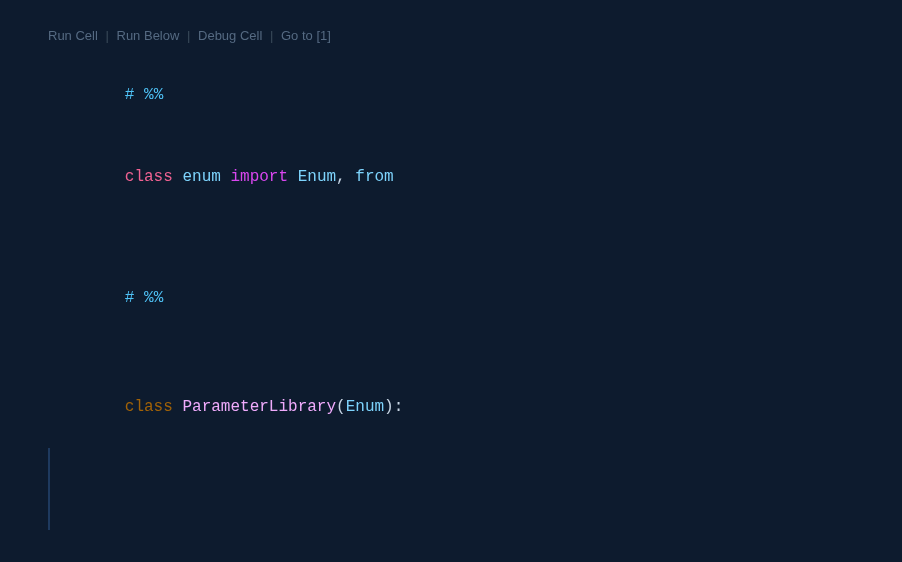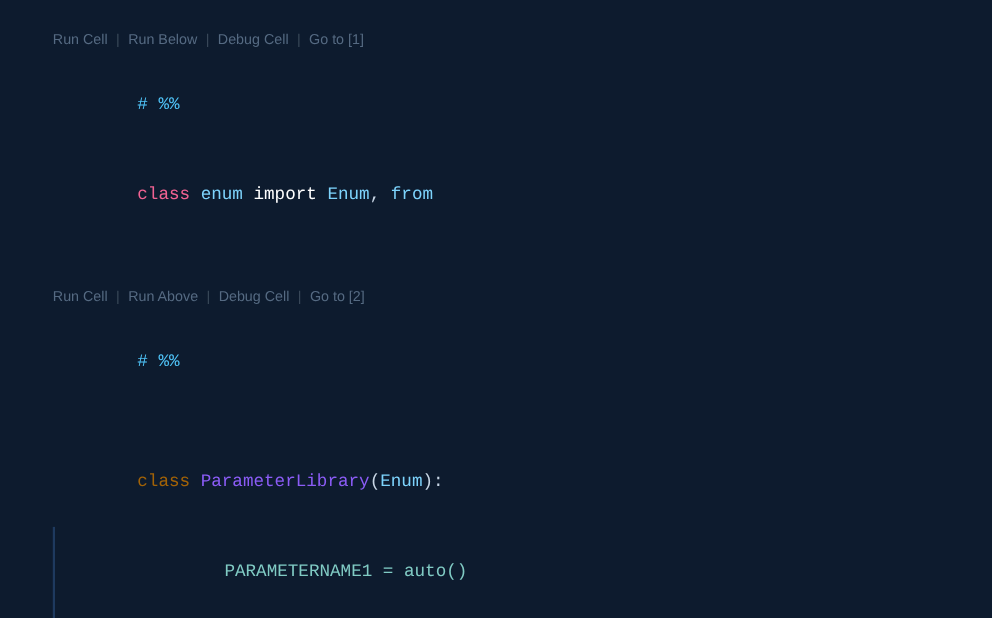--- a/index.html
+++ b/index.html
@@ -59,24 +59,24 @@
 
     .code-line {
       display: block;
       white-space: pre;
     }
 
     
     .kw-hash { color: #4fc3f7; }      
     .kw-percent { color: #4fc3f7; }   
     .kw-from { color: #f06292; }      
-    .kw-import { color: #ffffff; }    
+    .kw-import { color: #d946ef; }    
     .kw-class { color: #a16207; }     
     .name-enum { color: #7dd3fc; }    
-    .name-class { color: #8b5cf6; margin-top: 12px; }   
+    .name-class { color: #f0abfc; margin-top: 12px; }   
     .name-param { color: #80cbc4; }   
     .op-equal { color: #80cbc4; }     
     .fn-auto { color: #80cbc4; }      
     .plain { color: #c8d6e5; }        
     .paren { color: #c8d6e5; }
     .colon { color: #c8d6e5; }
 
     .cell-gap {
       height: 20px;
     }
@@ -102,44 +102,32 @@
       </span>
       <span class="code-line">
         <span class="kw-from">class</span><span class="plain"> </span><span class="name-enum">enum</span><span class="plain"> </span><span class="kw-import">import</span><span class="plain"> </span><span class="name-enum">Enum</span><span class="plain">, </span><span class="name-enum">from</span>
       </span>
     </div>
   </div>
 
   <div class="cell-gap"></div>
 
   <div class="cell-block">
-    <div class="cell-toolbar">
-      <span>Run Cell</span>
-      <span class="separator">|</span>
-      <span>Run Above</span>
-      <span class="separator">|</span>
-      <span>Debug Cell</span>
-      <span class="separator">|</span>
-      <span>Go to [2]</span>
-    </div>
     <div class="code-area">
       <span class="code-line">
         <span class="kw-hash">#</span><span class="plain"> </span><span class="kw-percent">%%</span>
       </span>
       <span class="code-line">&nbsp;</span>
       <span class="code-line">
         <span class="kw-class">class</span><span class="plain"> </span><span class="name-class">ParameterLibrary</span><span class="paren">(</span><span class="name-enum">Enum</span><span class="paren">)</span><span class="colon">:</span>
       </span>
 
       <div style="position:relative; padding-left: 12px;">
         <div class="left-bar" style="position:absolute; left:0; top:0; bottom:0; width:2px; background-color:#1e3a5f;"></div>
         <span class="code-line" style="padding-left: 48px; display:block;">
-          <span class="name-param">PARAMETERNAME1</span><span class="plain"> </span><span class="op-equal">=</span><span class="plain"> </span><span class="fn-auto">auto()</span>
-        </span>
-        <span class="code-line" style="padding-left: 48px; display:block;">
           
         </span>
 
       </div>
     </div>
   </div>
 
 </div>
 
 </body></html>

